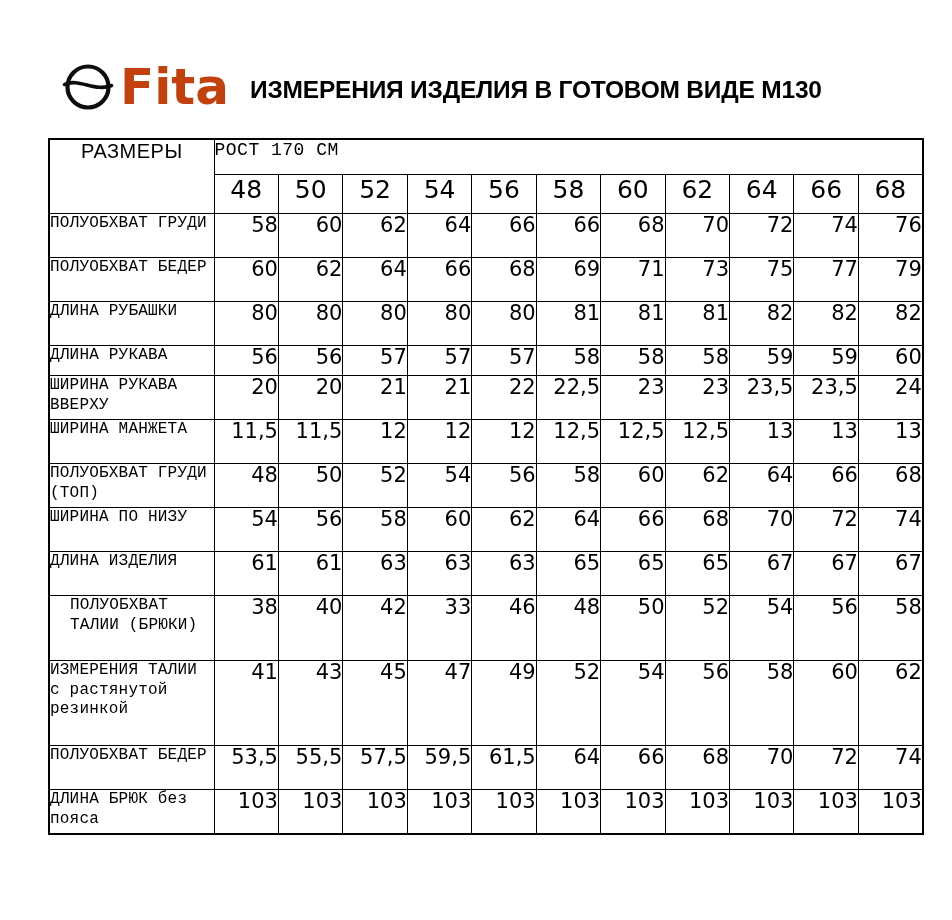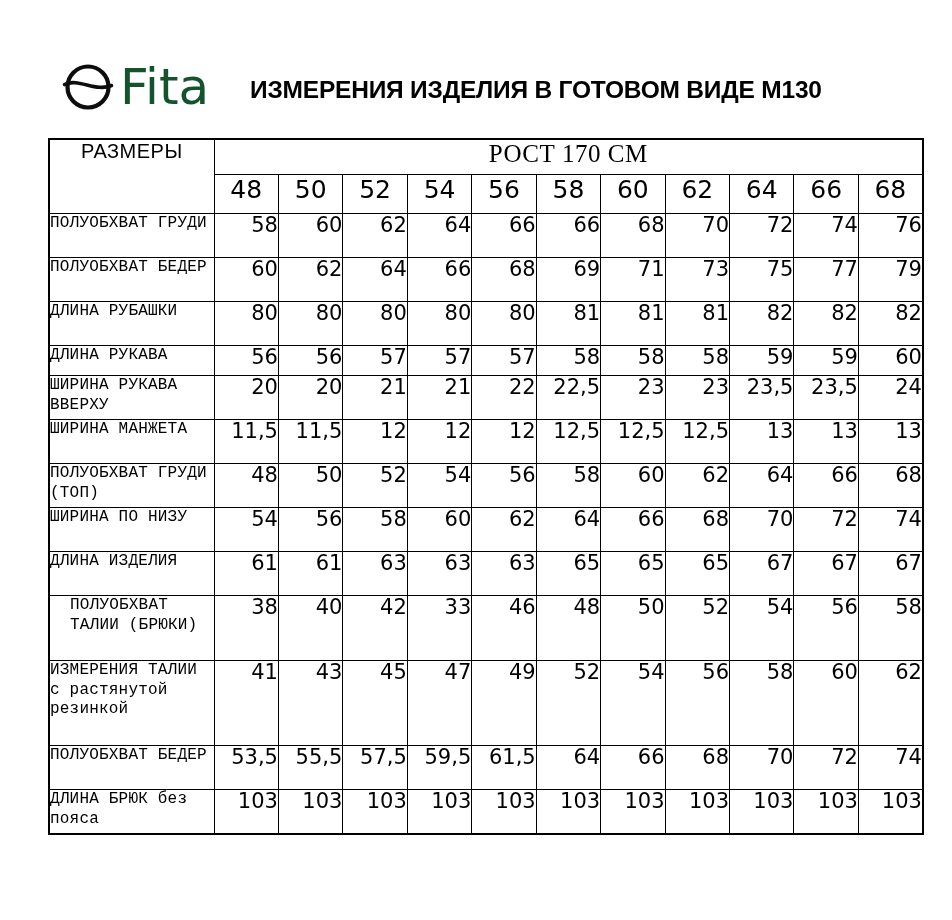--- a/index.html
+++ b/index.html
@@ -42,23 +42,23 @@
   .logo-mark {
     width: 52px;
     height: 52px;
     display: block;
   }
   .logo-text {
     font-family: "DejaVu Sans", sans-serif;
     font-size: 50px;
     line-height: 50px;
     letter-spacing: 0px;
-    font-weight: 400;
+    font-weight: 700;
     margin-left: 6px;
-    color: #14532d;
+    color: #c2410c;
   }
 
   .doc-title {
     position: absolute;
     left: 250px;
     top: 24px;
     width: 690px;
     font-family: "Liberation Sans", sans-serif;
     font-weight: bold;
     font-size: 24.5px;
@@ -98,24 +98,24 @@
     text-align: center;
     vertical-align: middle;
     font-family: "Liberation Sans", sans-serif;
     font-weight: bold;
     font-size: 20px;
     letter-spacing: 0.5px;
     padding-left: 4px;
   }
   .hdr-rost {
     height: 34px;
-    text-align: center;
+    text-align: left;
     vertical-align: middle;
-    font-family: Liberation Serif, serif;
-    font-size: 25px;
+    font-family: Liberation Mono, monospace;
+    font-size: 18px;
     letter-spacing: 0.5px;
     font-weight: 400;
   }
   .hdr-num {
     height: 38px;
     text-align: center;
     vertical-align: middle;
     font-family: "DejaVu Sans", sans-serif;
     font-size: 25px;
     font-weight: 400;

